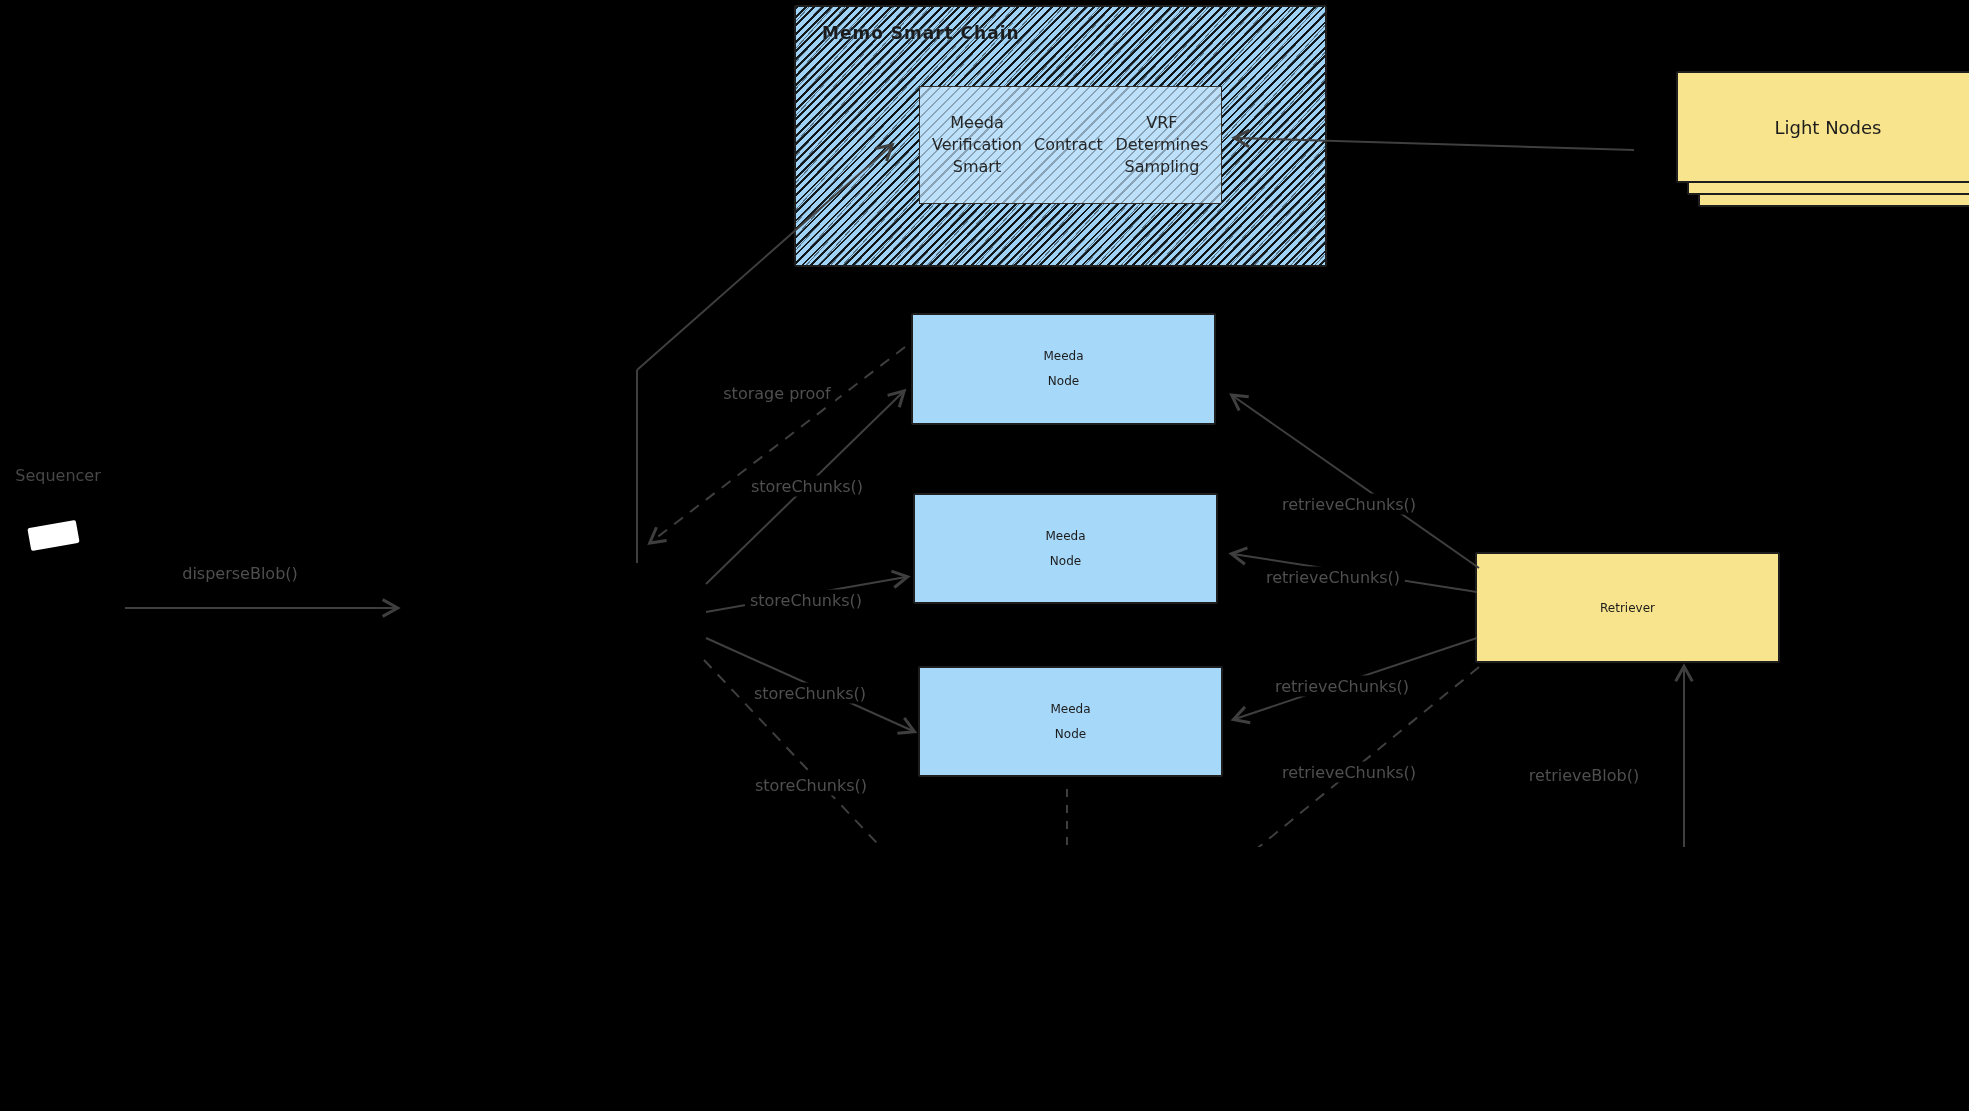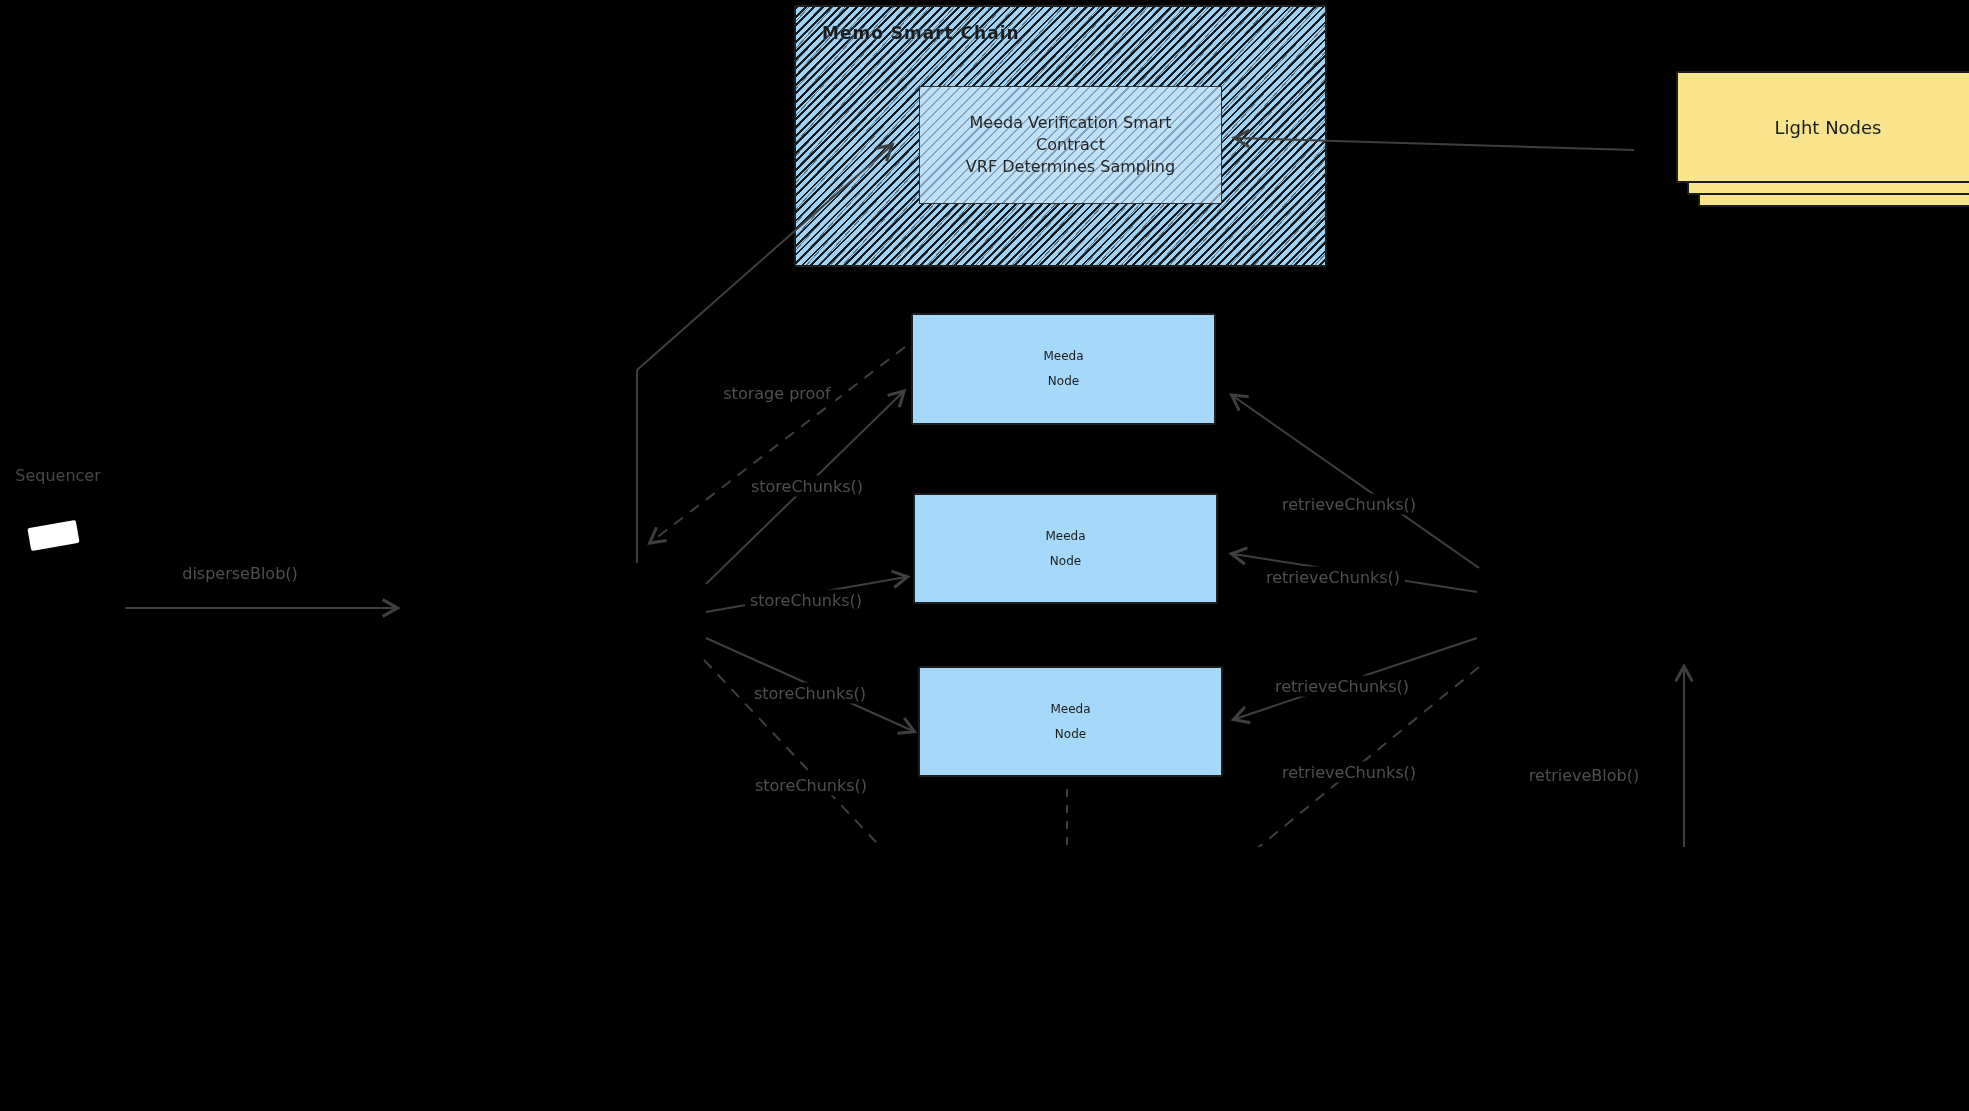--- a/index.html
+++ b/index.html
@@ -39,21 +39,21 @@
   .chain-title{
     position:absolute;left:26px;top:16px;
     font-size:17px;color:#1b1b1b;font-weight:bold;letter-spacing:1px;
     text-shadow:0 0 3px rgba(159,210,245,0.9);
   }
   .contract{
     position:absolute;left:123px;top:79px;width:303px;height:118px;
     background-color:#bee1fb;
     background-image:repeating-linear-gradient(135deg, rgba(0,0,0,0.28) 0 1.5px, transparent 1.5px 7px);
     border:1.5px solid #2f2f2f;
-    display:flex;flex-direction:column;align-items:center;justify-content:center;
+    display:flex;flex-direction:row;align-items:center;justify-content:center;
     color:#262626;font-size:16px;line-height:22px;text-align:center;
     box-sizing:border-box;
   }
   
   .stack{position:absolute;left:1638px;top:71px;width:328px;height:138px;z-index:1;}
   .card{
     position:absolute;width:304px;height:112px;
     background:#f8e48c;border:2px solid #1e1e1e;box-sizing:border-box;border-radius:2px;margin-left:38px;
   }
   .card.front{display:flex;align-items:center;justify-content:center;font-size:18px;color:#1c1c1c;}
@@ -88,20 +88,23 @@
 
   <div class="stack">
     <div class="card" style="left:22px;top:24px;"></div>
     <div class="card" style="left:11px;top:12px;"></div>
     <div class="card front" style="left:0;top:0;">
       <span>Light Nodes</span>
     </div>
   </div>
 
 
+  <div class="box yellow" style="left:1475px;top:552px;width:305px;height:111px;">
+    <span>Retriever</span>
+  </div>
 
   <div class="box node-blue" style="left:911px;top:313px;width:305px;height:112px;">
     <span class="node-line">Meeda</span>
     <span class="node-line">Node</span>
   </div>
   <div class="box node-blue" style="left:913px;top:493px;width:305px;height:111px;">
     <span class="node-line">Meeda</span>
     <span class="node-line">Node</span>
   </div>
   <div class="box node-blue" style="left:918px;top:666px;width:305px;height:111px;">

